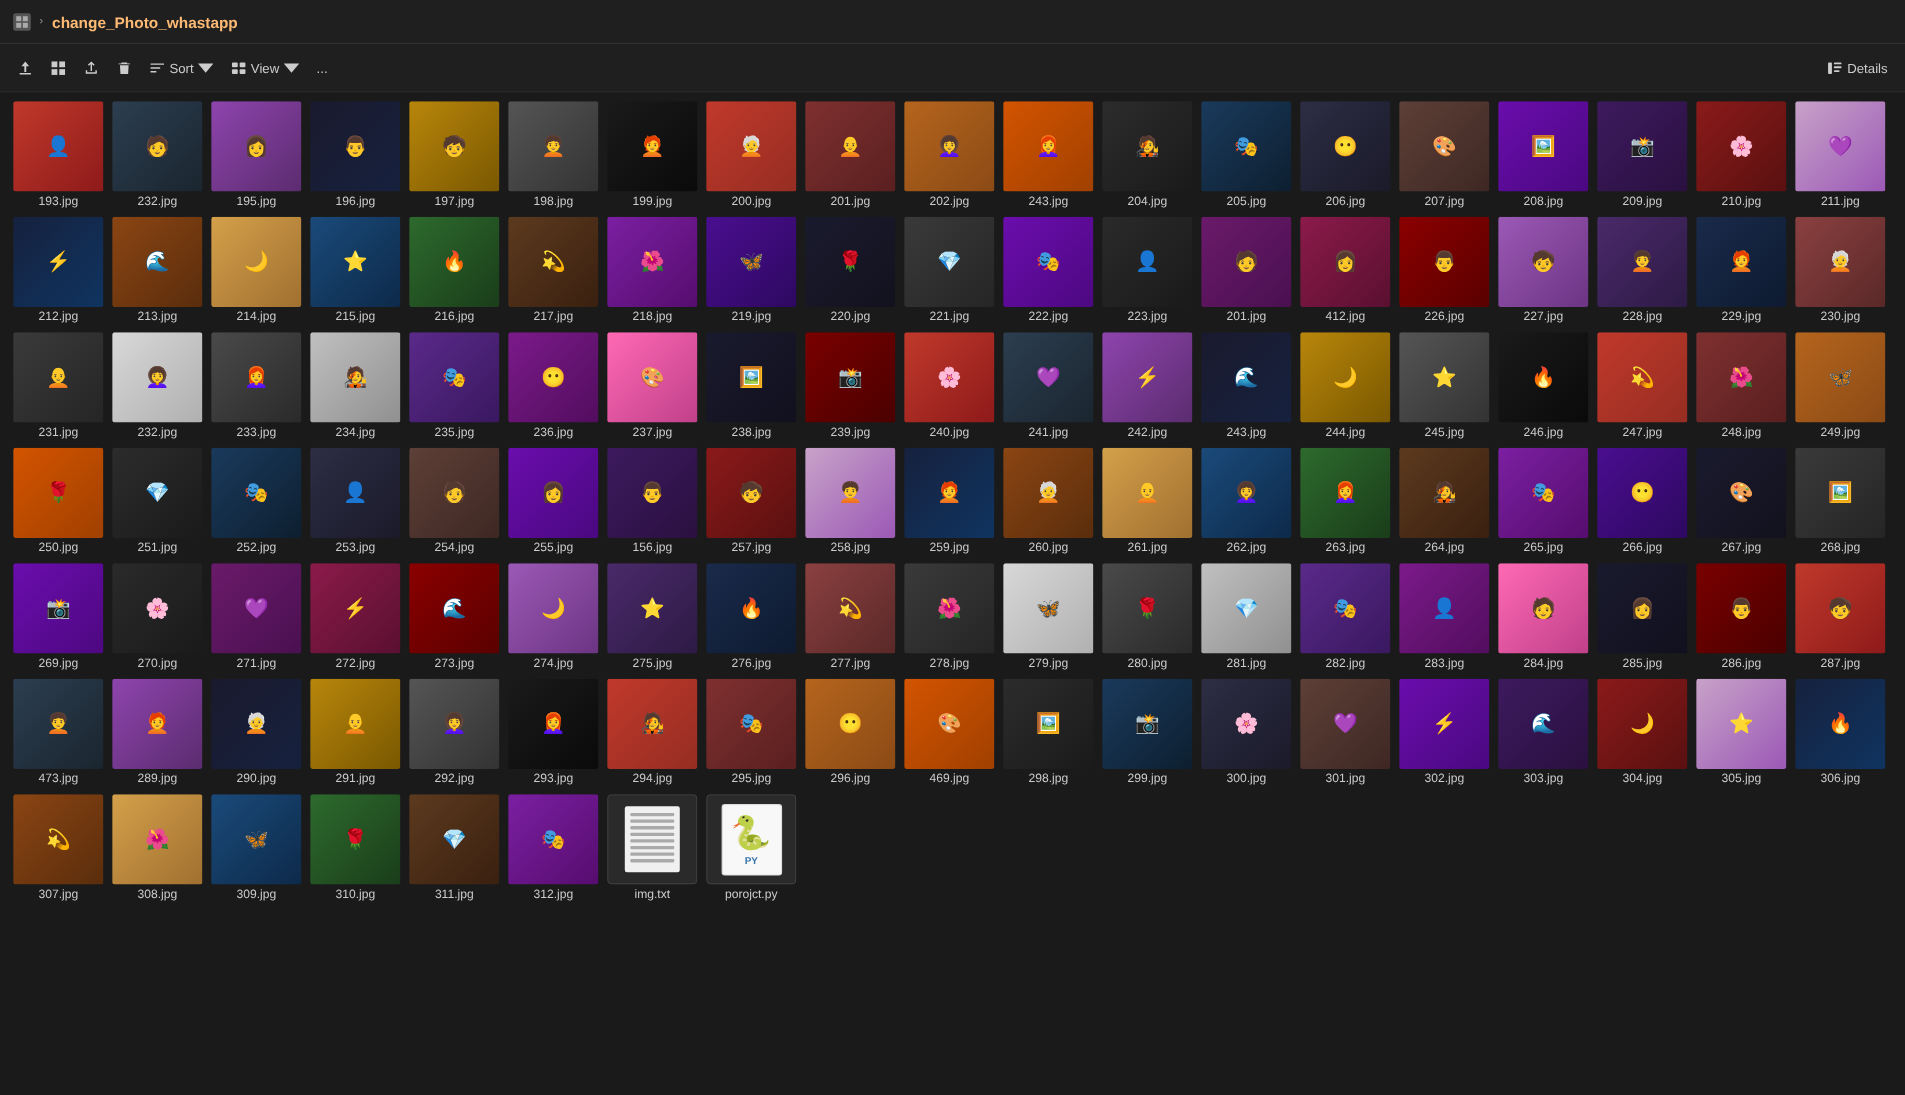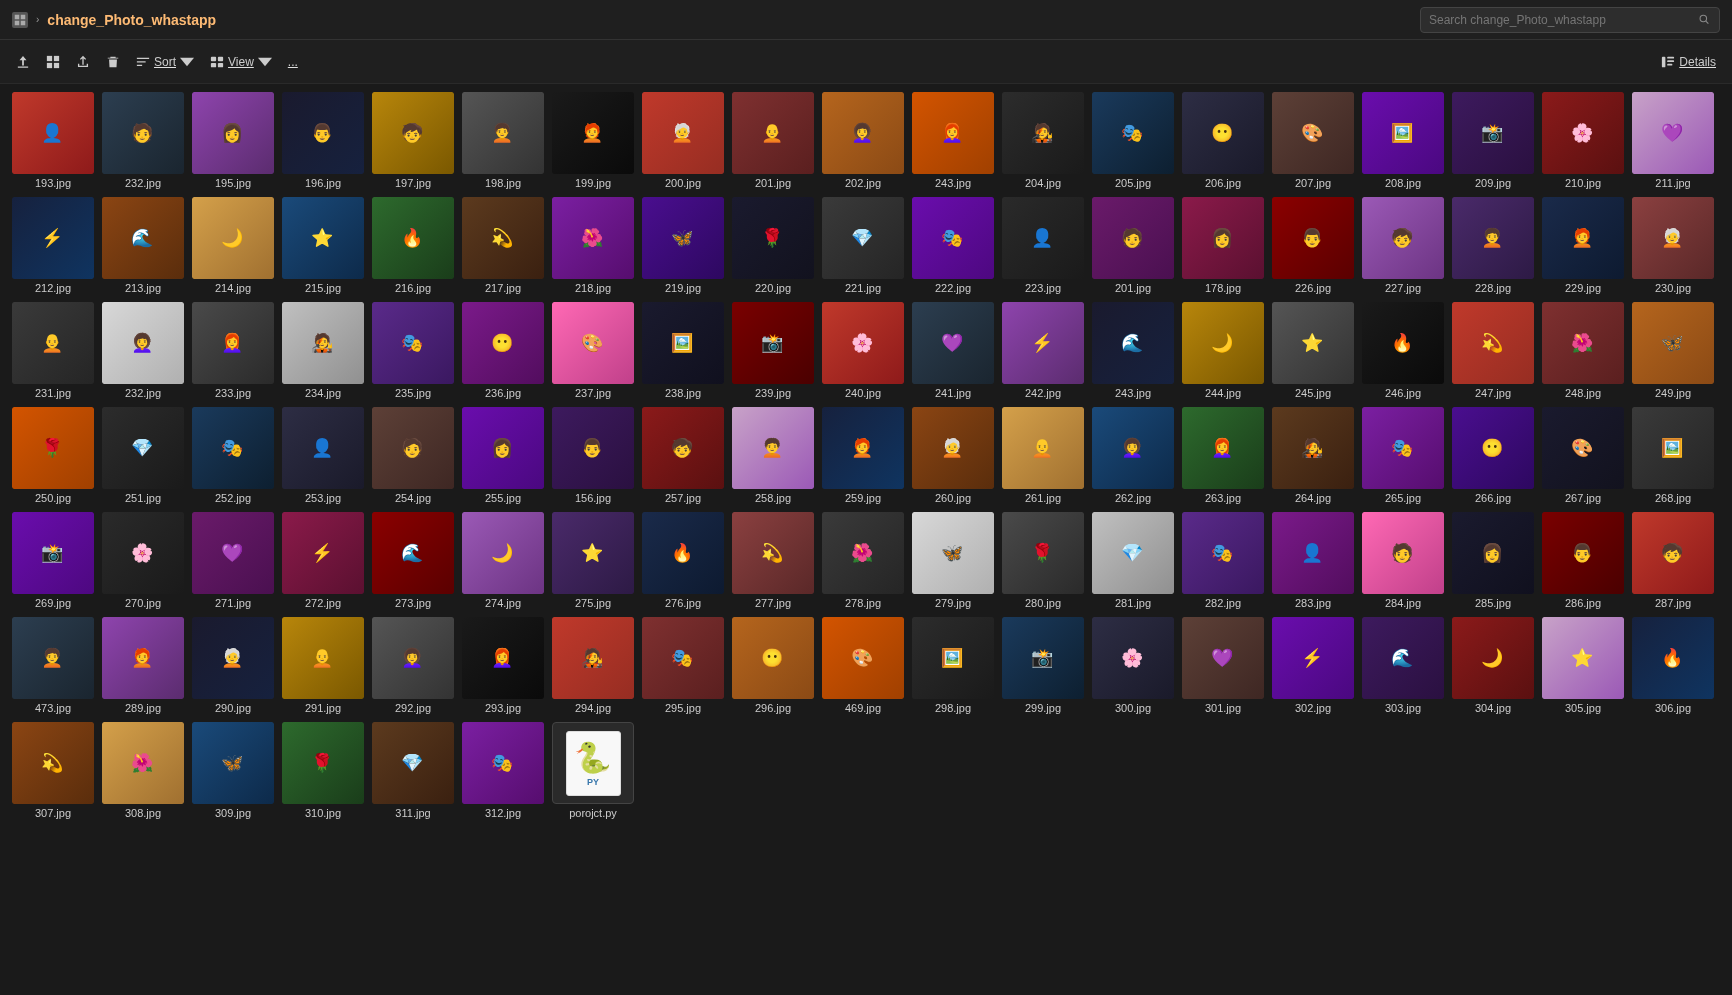--- a/index.html
+++ b/index.html
@@ -61,21 +61,20 @@
     }
     
     .toolbar {
       background: #1f1f1f;
       height: 44px;
       display: flex;
       align-items: center;
       padding: 0 8px;
       gap: 0;
       border-bottom: 1px solid #2a2a2a;
-      text-decoration: underline;
     }
     .toolbar-btn {
       background: transparent;
       border: none;
       color: #ccc;
       cursor: pointer;
       padding: 4px 8px;
       border-radius: 4px;
       display: flex;
       align-items: center;
@@ -183,27 +182,20 @@
   <div class="titlebar-icon">
     <svg viewBox="0 0 16 16" width="12" height="12" fill="#aaa">
         <rect x="1" y="1" width="6" height="6"></rect>
         <rect x="9" y="1" width="6" height="6"></rect>
         <rect x="1" y="9" width="6" height="6"></rect>
         <rect x="9" y="9" width="6" height="6"></rect>
       </svg>
   </div>
   <span class="titlebar-chevron">›</span>
   <span class="titlebar-path">change_Photo_whastapp</span>
-  <div class="titlebar-search">
-    <input type="text" placeholder="Search change_Photo_whastapp" style="">
-    <svg width="12" height="12" viewBox="0 0 16 16" fill="#888">
-        <circle cx="6" cy="6" r="4.5" stroke="#888" stroke-width="1.5" fill="none"></circle>
-        <line x1="9.5" y1="9.5" x2="13" y2="13" stroke="#888" stroke-width="1.5"></line>
-      </svg>
-  </div>
 </div>
 
 <div class="toolbar">
   <button class="toolbar-btn">
     <svg viewBox="0 0 16 16" fill="#ccc">
         <path d="M8 1L4 6h3v6h2V6h3z"></path>
         <rect x="2" y="13" width="12" height="1.5" rx="0.5" fill="#ccc"></rect>
       </svg>
   </button>
   <button class="toolbar-btn">
@@ -452,21 +444,21 @@
     <div class="file-item">
       <div class="thumb-container">
         <div class="img-thumb" style="width: 82px; height: 82px; border-radius: 2px; background: linear-gradient(135deg, rgb(106, 26, 106) 0%, rgb(74, 16, 80) 100%); display: flex; align-items: center; justify-content: center; font-size: 18px;">🧑</div>
       </div>
       <div class="file-label">201.jpg</div>
     </div>
     <div class="file-item">
       <div class="thumb-container">
         <div class="img-thumb" style="width: 82px; height: 82px; border-radius: 2px; background: linear-gradient(135deg, rgb(139, 26, 74) 0%, rgb(90, 16, 48) 100%); display: flex; align-items: center; justify-content: center; font-size: 18px;">👩</div>
       </div>
-      <div class="file-label">178.jpg</div>
+      <div class="file-label">412.jpg</div>
     </div>
     <div class="file-item">
       <div class="thumb-container">
         <div class="img-thumb" style="width: 82px; height: 82px; border-radius: 2px; background: linear-gradient(135deg, rgb(139, 0, 0) 0%, rgb(90, 0, 0) 100%); display: flex; align-items: center; justify-content: center; font-size: 18px;">👨</div>
       </div>
       <div class="file-label">226.jpg</div>
     </div>
     <div class="file-item">
       <div class="thumb-container">
         <div class="img-thumb" style="width: 82px; height: 82px; border-radius: 2px; background: linear-gradient(135deg, rgb(155, 89, 182) 0%, rgb(108, 52, 131) 100%); display: flex; align-items: center; justify-content: center; font-size: 18px;">🧒</div>
@@ -975,20 +967,37 @@
       <div class="thumb-container">
         <div class="img-thumb" style="width: 82px; height: 82px; border-radius: 2px; background: linear-gradient(135deg, rgb(92, 58, 30) 0%, rgb(58, 32, 16) 100%); display: flex; align-items: center; justify-content: center; font-size: 18px;">💎</div>
       </div>
       <div class="file-label">311.jpg</div>
     </div>
     <div class="file-item">
       <div class="thumb-container">
         <div class="img-thumb" style="width: 82px; height: 82px; border-radius: 2px; background: linear-gradient(135deg, rgb(123, 31, 162) 0%, rgb(86, 13, 110) 100%); display: flex; align-items: center; justify-content: center; font-size: 18px;">🎭</div>
       </div>
       <div class="file-label">312.jpg</div>
+    </div>
+    <div class="file-item">
+      <div class="thumb-container">
+        <div class="doc-icon">
+      <div class="doc-icon-lines" style="background:#f0f0f0;">
+        <div class="doc-line"></div>
+        <div class="doc-line"></div>
+        <div class="doc-line"></div>
+        <div class="doc-line"></div>
+        <div class="doc-line"></div>
+        <div class="doc-line"></div>
+        <div class="doc-line"></div>
+        <div class="doc-line"></div>
+      </div>
+    </div>
+      </div>
+      <div class="file-label">img.txt</div>
     </div>
     <div class="file-item">
       <div class="thumb-container">
         <div class="doc-icon">
       <div style="width:55px;height:65px;background:#f8f8f8;border-radius:3px;display:flex;align-items:center;justify-content:center;flex-direction:column;border:1px solid #ddd;">
         <span style="font-size:30px;">🐍</span>
         <span style="font-size:9px;color:#3776ab;font-weight:bold;margin-top:2px;">PY</span>
       </div>
     </div>
       </div>

